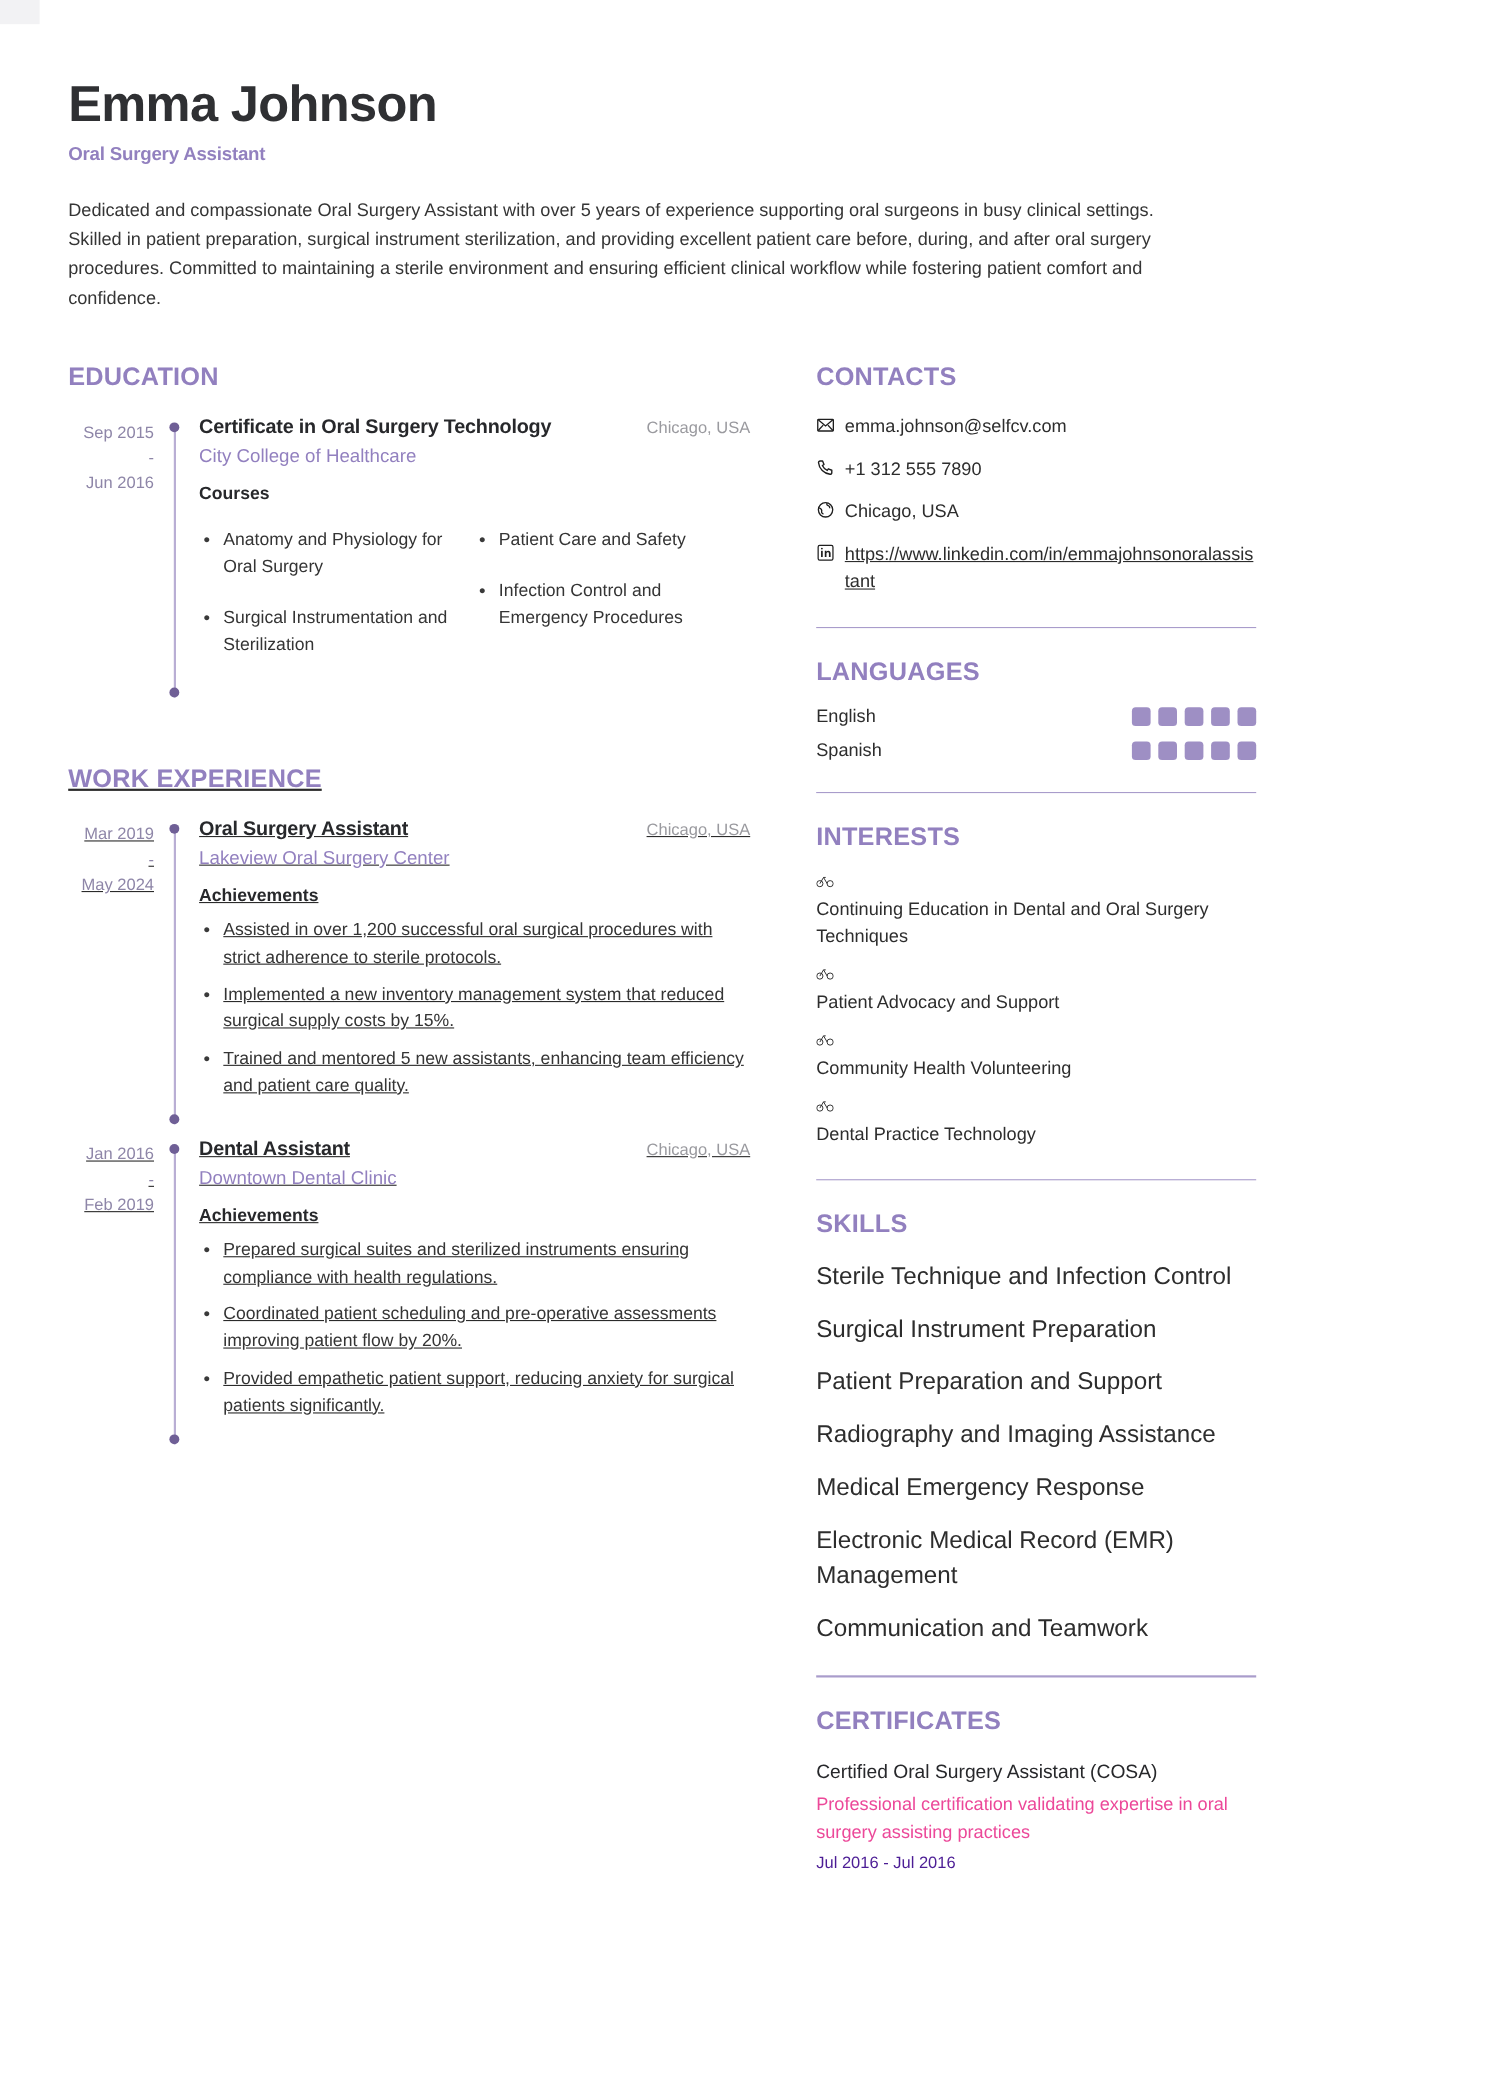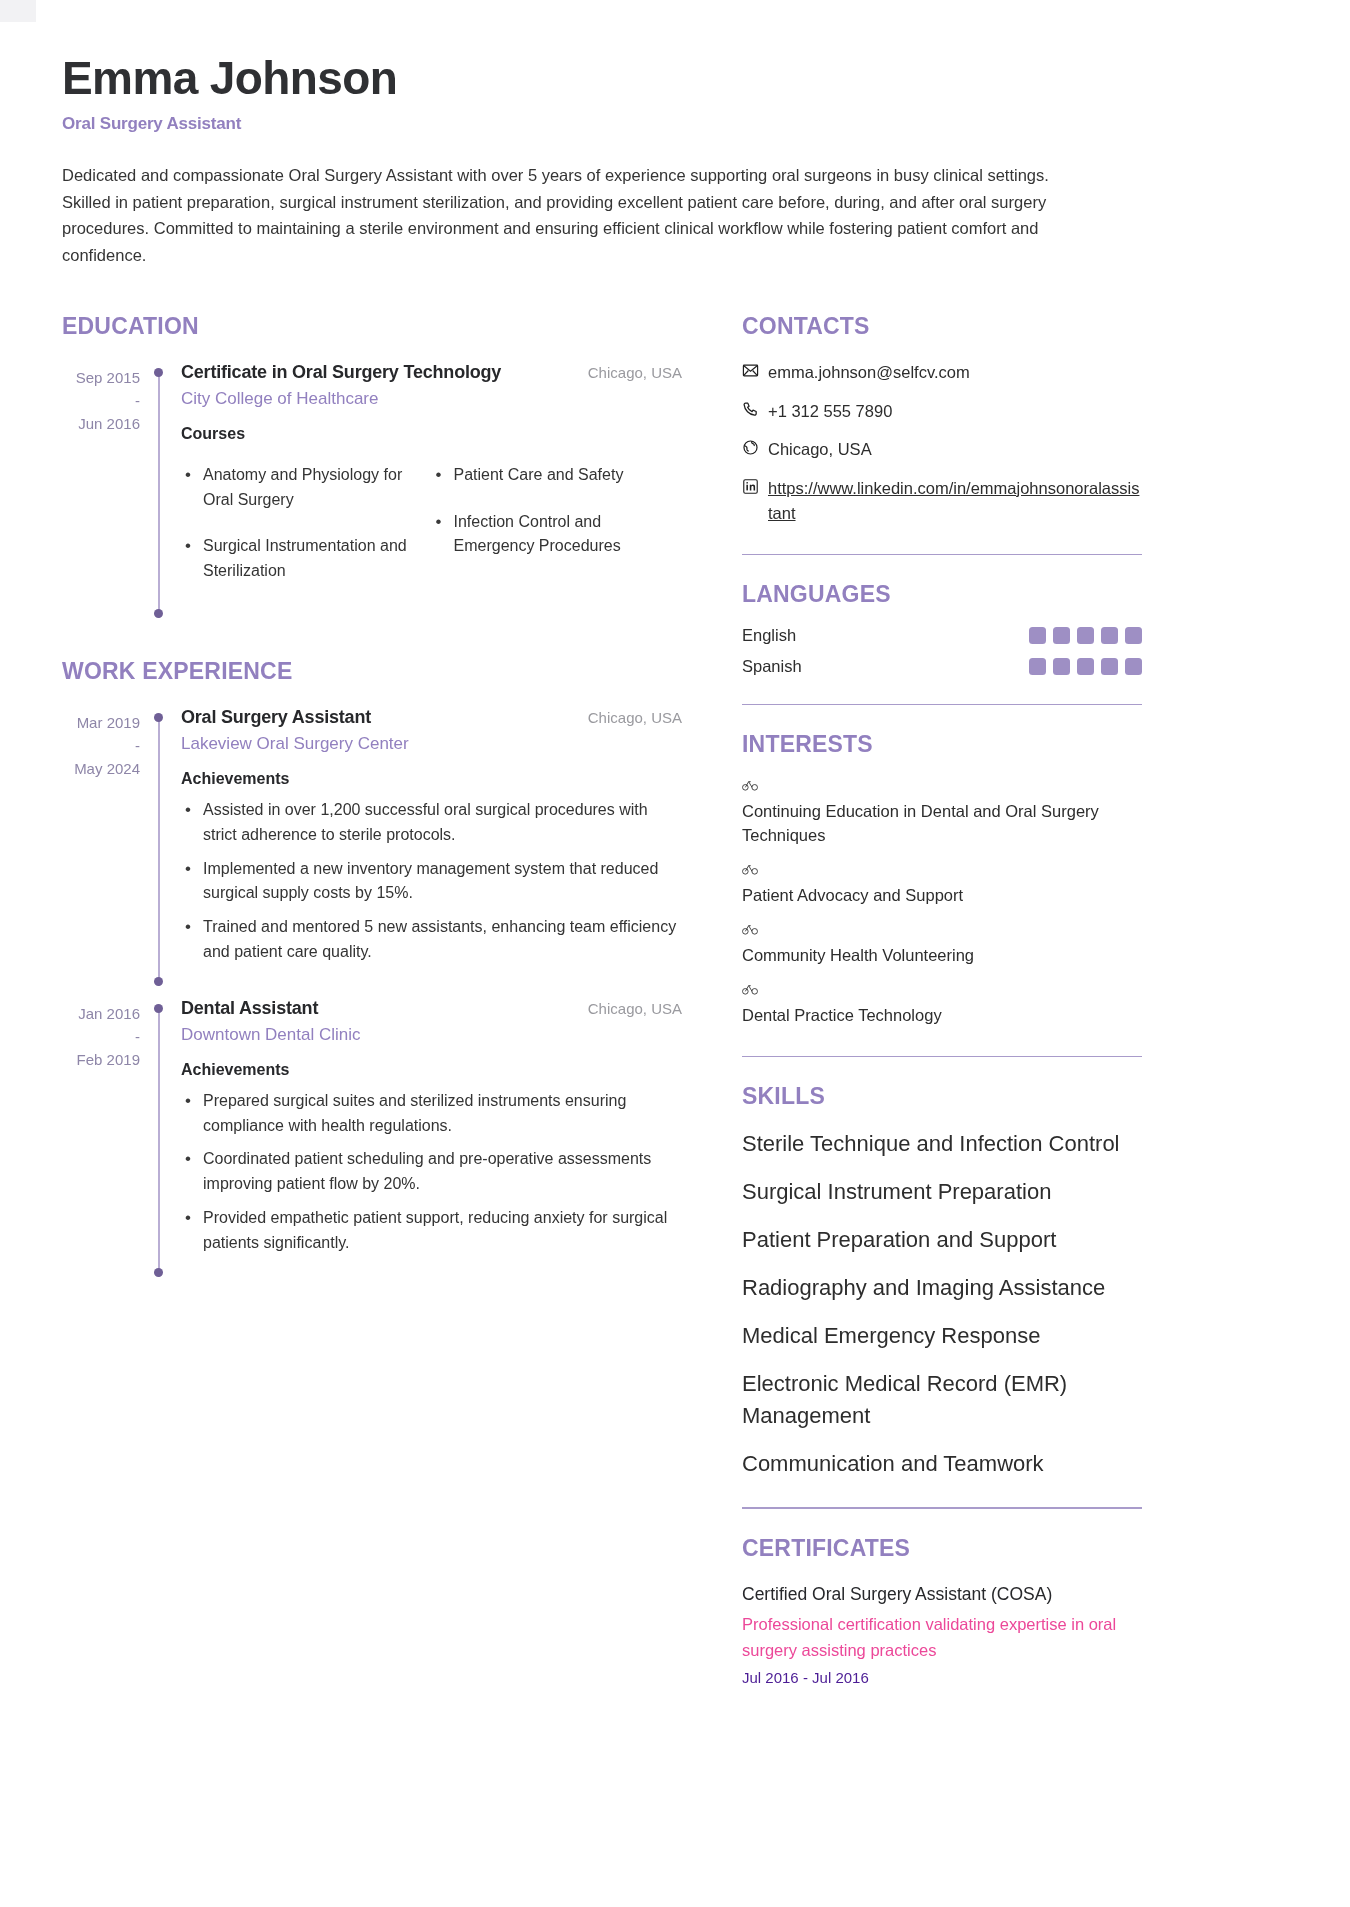--- a/index.html
+++ b/index.html
@@ -2,21 +2,21 @@
 <html><head>
 <meta charset="utf-8">
 <style>
   * { box-sizing: border-box; margin: 0; padding: 0; }
   html, body {
     width: 1350px; height: 1907px;
     background: #ffffff;
     font-family: "Liberation Sans", sans-serif;
     color: #2b2b2b;
   }
-  .page { position: relative; width: 1350px; height: 1907px; padding: 0 62px; overflow: hidden; }
+  .page { position: relative; width: 1350px; height: 1907px; padding: 16px 62px; overflow: hidden; }
 
   .corner-notch { position: absolute; top: 0; left: 0; width: 36px; height: 22px; background: #f2f2f4; }
 
   
   .header { padding-top: 52px; }
   .name {
     font-size: 46px; font-weight: 800; letter-spacing: -0.6px;
     color: #2f3033; line-height: 1.15;
   }
   .job-title {
@@ -85,21 +85,21 @@
   }
   ul.bullets li::before {
     content: "•"; position: absolute; left: 4px; top: -1px;
     color: #3a3a3a; font-size: 17px;
   }
 
   .courses-grid { display: flex; gap: 0; margin-top: 10px; }
   .courses-grid ul { width: 50%; }
   .courses-grid ul li { margin-bottom: 22px; }
 
-  .work-block { margin-top: 40px; }
+  .work-block { margin-top: 60px; text-decoration: underline; }
 
   
   .r-section { margin-bottom: 6px; }
   .r-divider { height: 1.4px; background: #a99ccb; margin: 28px 0 26px 0; }
 
   .contact-list { margin-top: 20px; }
   .contact-row {
     display: flex; align-items: flex-start; margin-bottom: 14px;
     font-size: 16.5px; color: #2d2d2d; line-height: 1.5;
   }

